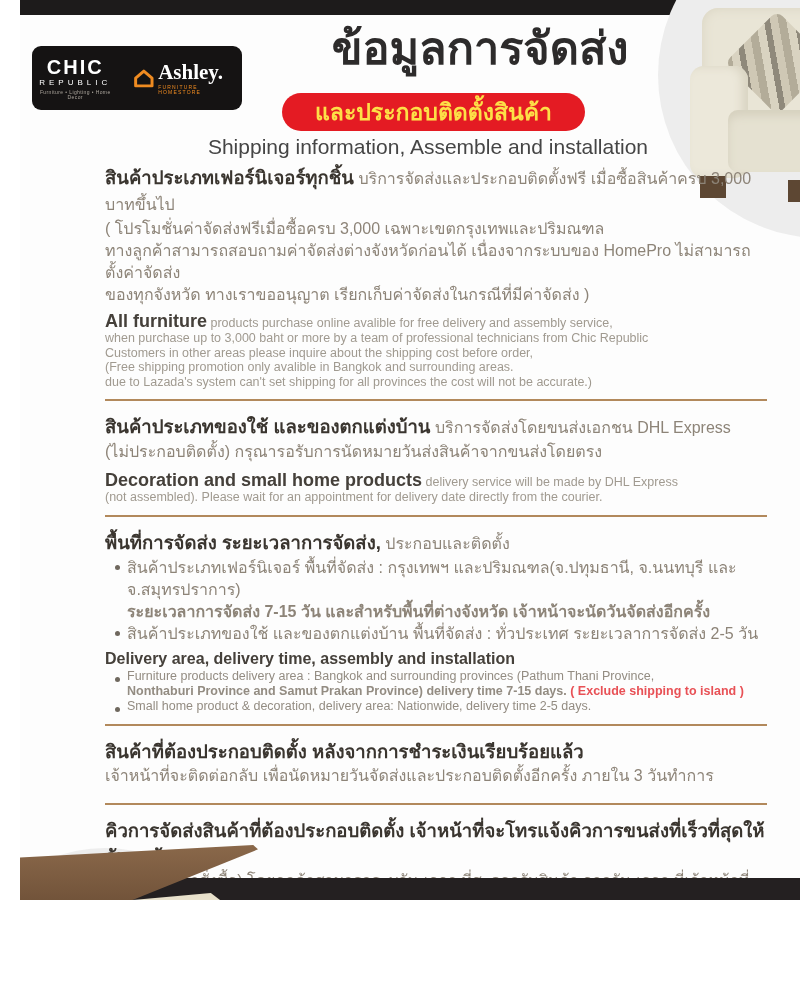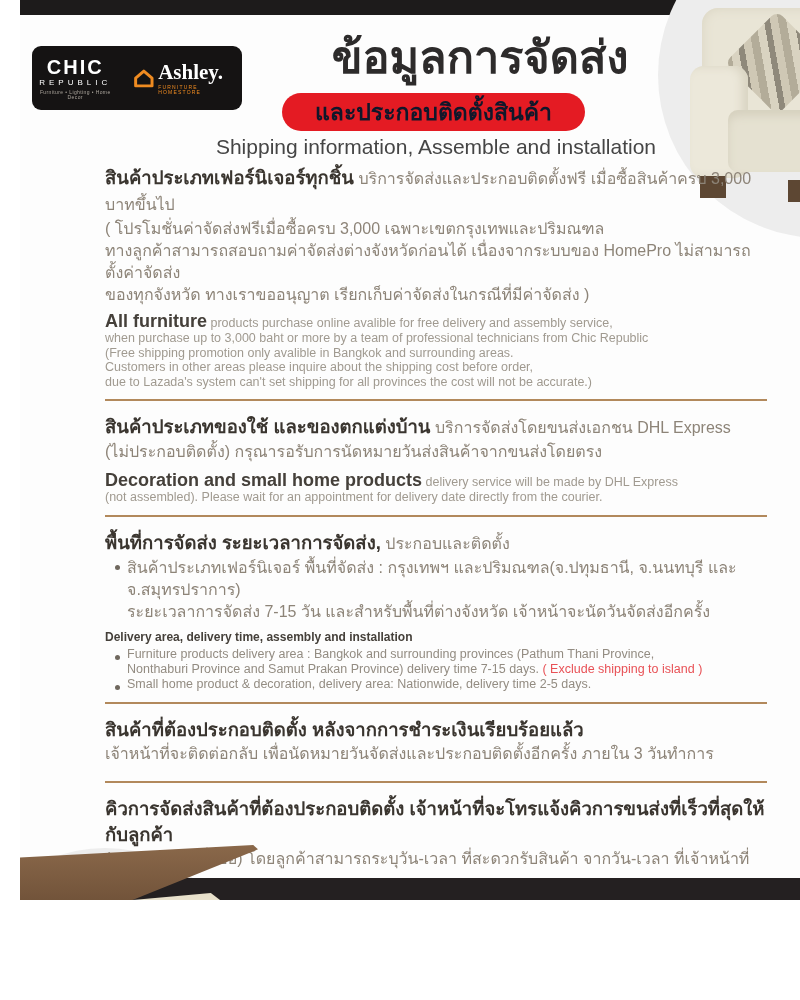--- a/index.html
+++ b/index.html
@@ -29,41 +29,41 @@
   .chic-name { font-weight:700; font-size:20px; letter-spacing:2px; }
   .chic-sub { font-size:8px; letter-spacing:4px; margin-top:2px; }
   .chic-tag { font-size:5px; color:#aaa49b; letter-spacing:0.4px; margin-top:3px; }
   .ashley-logo { display:flex; align-items:center; gap:4px; }
   .ashley-house { width:20px; height:19px; }
   .ashley-col { line-height:1; }
   .ashley-name { font-family:"Liberation Serif",serif; font-weight:700; font-size:21px; color:#ffffff; }
   .ashley-sub { font-size:5px; color:#ef8b21; letter-spacing:1.2px; margin-top:2px; }
 
   
-  .main-title { position:absolute; left:230px; top:21px; width:460px; text-align:center; font-size:45px; font-weight:700; color:#2d2b2b; z-index:3; }
+  .main-title { position:absolute; left:230px; top:12px; width:460px; text-align:center; font-size:45px; font-weight:700; color:#2d2b2b; z-index:3; }
   .badge { position:absolute; left:262px; top:93px; width:303px; height:38px; background:#e41b23; border-radius:19px;
-      display:flex; align-items:center; justify-content:center; color:#0f172a; font-size:23px; font-weight:600; z-index:3; }
-  .subtitle { position:absolute; left:116px; top:135px; width:600px; text-align:center; font-size:21px; color:#454545; z-index:3; }
+      display:flex; align-items:center; justify-content:center; color:#fde047; font-size:23px; font-weight:600; z-index:3; }
+  .subtitle { position:absolute; left:108px; top:135px; width:600px; text-align:center; font-size:21px; color:#454545; z-index:3; }
 
   
   .content { position:absolute; left:85px; top:165px; width:662px; z-index:3; }
   .tb { font-weight:700; color:#3a352f; font-size:18.5px; }
   .tr { color:#8d8478; font-size:16px; line-height:22px; }
   .tlead { line-height:26px; }
   .eb { font-weight:700; color:#45403a; font-size:18px; line-height:19px; }
-  .ebs { font-weight:700; color:#45403a; font-size:12px; line-height:20px; }
+  .ebs { font-weight:700; color:#45403a; font-size:16px; line-height:20px; }
   .er { color:#a09a90; font-size:12.5px; line-height:14.5px; }
   .ers { color:#938c82; font-size:12.5px; line-height:15px; }
   .red { color:#e85156; }
   .gap6 { height:6px; } .gap4 { height:4px; } .gap8 { height:8px; }
   .divider { border:none; border-top:2px solid #b2895c; margin:10px 0 13px 0; }
   .bullets { padding-left:10px; }
   .b-line { position:relative; padding-left:12px; }
   .b-line .dot { position:absolute; left:0; top:8px; width:5px; height:5px; border-radius:50%; background:#6f685e; }
-  .b-cont { padding-left:12px; }
+  .b-cont { padding-left:12px;font-weight:bold; }
 
   
   .foot-circle { position:absolute; left:-60px; top:848px; width:290px; height:290px; border-radius:50%; background:#ededed; z-index:2; }
   .wood-top { position:absolute; left:0; top:845px; width:238px; height:62px; z-index:5;
       background:linear-gradient(180deg,#8a684a 0%,#6f5138 100%);
       clip-path:polygon(0 20%, 98% 0, 100% 7%, 40% 100%, 0 100%); }
   .shelf { position:absolute; left:0; top:893px; width:318px; height:107px; z-index:5; background:#e9e2cd;
       clip-path:polygon(0 16%, 60% 0, 100% 90%, 100% 100%, 0 100%); box-shadow:inset 0 -8px 14px #d4cbaf; }
   .shelf-line { position:absolute; z-index:6; background:#d5ccb0; height:4px; }
   .shelf-line.l1 { left:0; top:932px; width:240px; transform:rotate(-7deg); }
@@ -115,22 +115,22 @@
         <span class="tb">สินค้าประเภทเฟอร์นิเจอร์ทุกชิ้น</span><span> บริการจัดส่งและประกอบติดตั้งฟรี เมื่อซื้อสินค้าครบ 3,000 บาทขึ้นไป</span>
       </div>
       <div class="tr">( โปรโมชั่นค่าจัดส่งฟรีเมื่อซื้อครบ 3,000 เฉพาะเขตกรุงเทพและปริมณฑล</div>
       <div class="tr">ทางลูกค้าสามารถสอบถามค่าจัดส่งต่างจังหวัดก่อนได้ เนื่องจากระบบของ HomePro ไม่สามารถตั้งค่าจัดส่ง</div>
       <div class="tr">ของทุกจังหวัด ทางเราขออนุญาต เรียกเก็บค่าจัดส่งในกรณีที่มีค่าจัดส่ง )</div>
       <div class="gap6"></div>
       <div class="er">
         <span class="eb">All furniture</span><span> products purchase online avalible for free delivery and assembly service,</span>
       </div>
       <div class="er">when purchase up to 3,000 baht or more by a team of professional technicians from Chic Republic</div>
+      <div class="er">Customers in other areas please inquire about the shipping cost before order,</div>
       <div class="er">(Free shipping promotion only avalible in Bangkok and surrounding areas.</div>
-      <div class="er">Customers in other areas please inquire about the shipping cost before order,</div>
       <div class="er">due to Lazada's system can't set shipping for all provinces the cost will not be accurate.)</div>
     </section>
     <hr class="divider">
 
     <section>
       <div class="tr tlead">
         <span class="tb">สินค้าประเภทของใช้ และของตกแต่งบ้าน</span><span> บริการจัดส่งโดยขนส่งเอกชน DHL Express</span>
       </div>
       <div class="tr">(ไม่ประกอบติดตั้ง) กรุณารอรับการนัดหมายวันส่งสินค้าจากขนส่งโดยตรง</div>
       <div class="gap8"></div>
@@ -141,20 +141,21 @@
     </section>
     <hr class="divider">
 
     <section>
       <div class="tr tlead">
         <span class="tb">พื้นที่การจัดส่ง ระยะเวลาการจัดส่ง,</span><span> ประกอบและติดตั้ง</span>
       </div>
       <div class="bullets">
         <div class="b-line tr"><span class="dot"></span><span>สินค้าประเภทเฟอร์นิเจอร์ พื้นที่จัดส่ง : กรุงเทพฯ และปริมณฑล(จ.ปทุมธานี, จ.นนทบุรี และ จ.สมุทรปราการ)</span></div>
         <div class="b-cont tr">ระยะเวลาการจัดส่ง 7-15 วัน และสำหรับพื้นที่ต่างจังหวัด เจ้าหน้าจะนัดวันจัดส่งอีกครั้ง</div>
+        <div class="b-line tr"><span class="dot"></span><span>สินค้าประเภทของใช้ และของตกแต่งบ้าน พื้นที่จัดส่ง : ทั่วประเทศ ระยะเวลาการจัดส่ง 2-5 วัน</span></div>
       </div>
       <div class="gap4"></div>
       <div class="ebs">Delivery area, delivery time, assembly and installation</div>
       <div class="bullets">
         <div class="b-line ers"><span class="dot"></span><span>Furniture products delivery area : Bangkok and surrounding provinces (Pathum Thani Province,</span></div>
         <div class="b-cont ers"><span>Nonthaburi Province and Samut Prakan Province) delivery time 7-15 days. </span><span class="red">( Exclude shipping to island )</span></div>
         <div class="b-line ers"><span class="dot"></span><span>Small home product &amp; decoration, delivery area: Nationwide, delivery time 2-5 days.</span></div>
       </div>
     </section>
     <hr class="divider">

